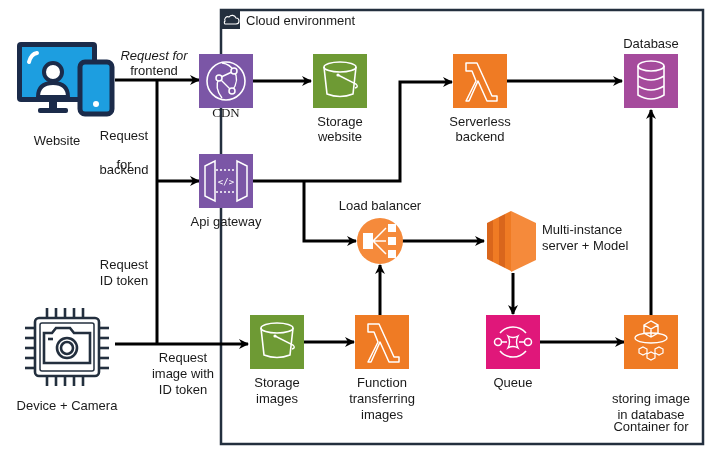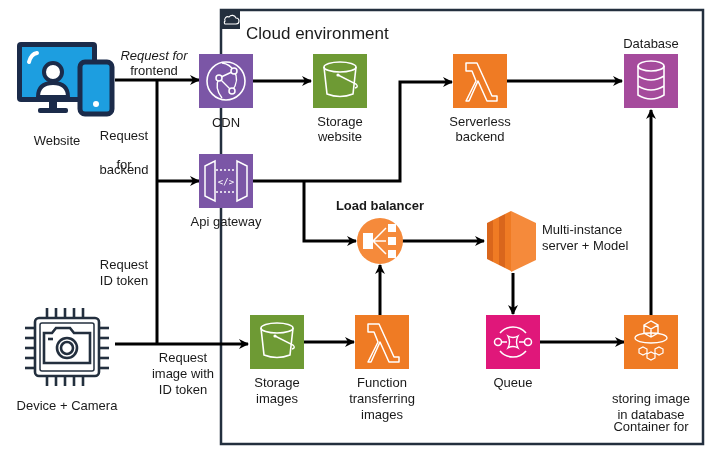--- a/index.html
+++ b/index.html
@@ -1,21 +1,21 @@
 <!DOCTYPE html>
 <html><head>
 <meta charset="utf-8">
 <style>
   html, body { margin:0; padding:0; background:#ffffff; }
   body { width:720px; height:458px; position:relative; overflow:hidden;
          font-family:"Liberation Sans", sans-serif; color:#1a1a1a; }
   #diagram { position:absolute; left:0; top:0; }
   .lbl { position:absolute; font-size:13px; line-height:15px; text-align:center; white-space:nowrap; color:#1a1a1a; }
   .lbl-left { text-align:center; }
-  .box-title { position:absolute; font-size:17px; line-height:15px; white-space:nowrap;margin-top:13px; }
+  .box-title { position:absolute; font-size:13px; line-height:15px; white-space:nowrap; }
 </style>
 </head>
 <body>
 
 <svg id="diagram" width="720" height="458" viewBox="0 0 720 458">
   <defs>
     <marker id="arr" markerWidth="10" markerHeight="10" refX="9" refY="5" orient="auto" markerUnits="userSpaceOnUse">
       <path d="M0,0 L10,5 L0,10 L3,5 Z" fill="#000"></path>
     </marker>
   </defs>
@@ -179,32 +179,32 @@
     <ellipse cx="651" cy="338" rx="16" ry="5" fill="none" stroke="#fff" stroke-width="1.3"></ellipse>
     <path d="M639,349 l4,-2 l4,2 v4 l-4,2 l-4,-2 z M655,349 l4,-2 l4,2 v4 l-4,2 l-4,-2 z M647,354 l4,-2 l4,2 v4 l-4,2 l-4,-2 z" fill="none" stroke="#fff" stroke-width="1.2"></path>
   </g>
 </svg>
 
 <div class="box-title" style="left:246px; top:13px;">Cloud environment</div>
 
 <div class="lbl" style="left:22px; top:133px; width:70px;">Website</div>
 <div class="lbl" style="left:4px; top:398px; width:126px;">Device + Camera</div>
 
-<div class="lbl" style="left:196px; top:115px; width:60px;">CDN</div>
+<div class="lbl" style="left:196px; top:105px; width:60px;font-family:Liberation Serif, serif;">CDN</div>
 <div class="lbl" style="left:176px; top:214px; width:100px;">Api gateway</div>
 
 <div class="lbl" style="left:300px; top:114px; width:80px;">Storage</div>
 <div class="lbl" style="left:300px; top:129px; width:80px;">website</div>
 
 <div class="lbl" style="left:440px; top:114px; width:80px;">Serverless</div>
 <div class="lbl" style="left:440px; top:129px; width:80px;">backend</div>
 
 <div class="lbl" style="left:611px; top:36px; width:80px;">Database</div>
 
-<div class="lbl" style="left:325px; top:198px; width:110px;font-weight:bold;">Load balancer</div>
+<div class="lbl" style="left:325px; top:198px; width:110px;">Load balancer</div>
 
 <div class="lbl lbl-left" style="left:542px; top:222px;">Multi-instance</div>
 <div class="lbl lbl-left" style="left:542px; top:238px;">server + Model</div>
 
 <div class="lbl" style="left:237px; top:375px; width:80px;">Storage</div>
 <div class="lbl" style="left:237px; top:391px; width:80px;">images</div>
 
 <div class="lbl" style="left:337px; top:375px; width:90px;">Function</div>
 <div class="lbl" style="left:337px; top:391px; width:90px;">transferring</div>
 <div class="lbl" style="left:337px; top:407px; width:90px;">images</div>

